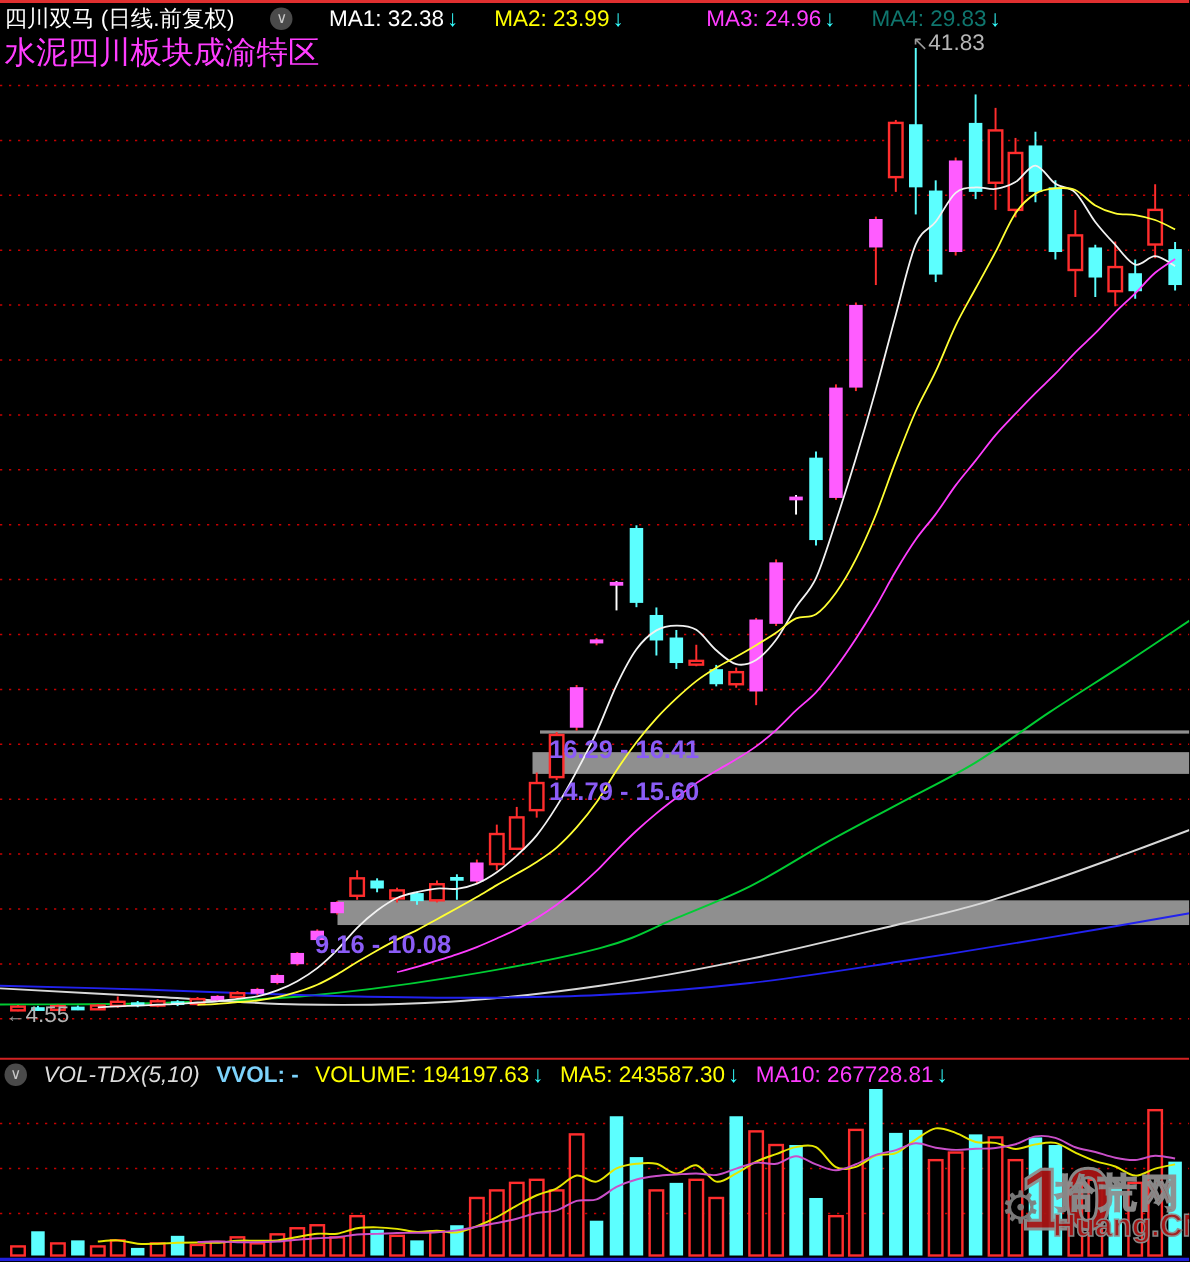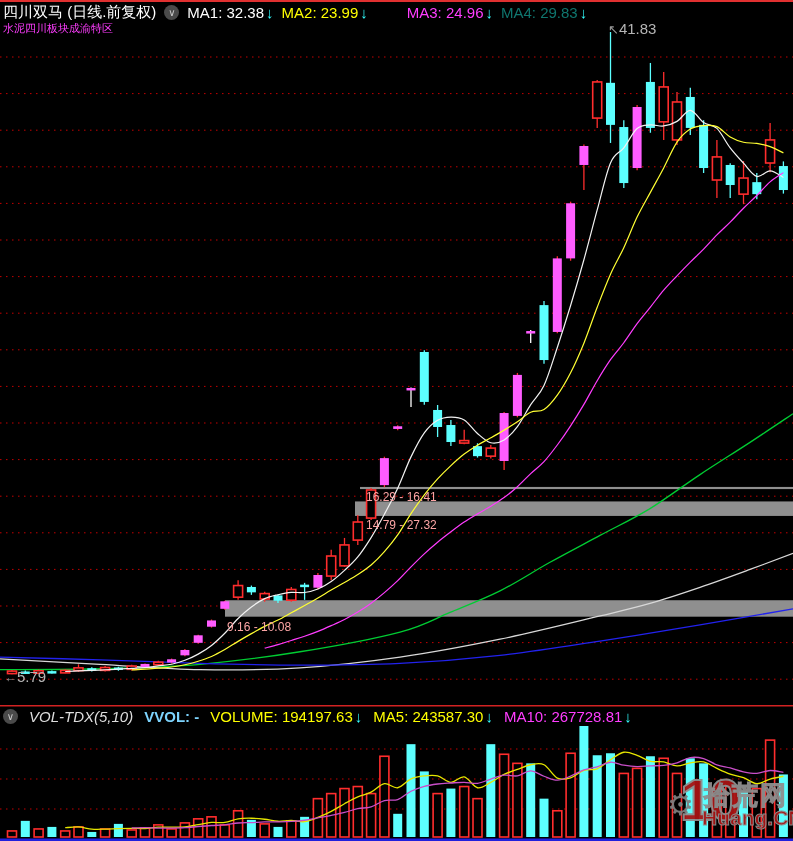--- a/index.html
+++ b/index.html
@@ -3,35 +3,35 @@
 <meta charset="utf-8">
 <style>
   html,body{margin:0;padding:0;background:#000;}
   #app{position:relative;width:793px;height:841px;background:#000;overflow:hidden;
        font-family:"Liberation Sans",sans-serif;}
   .topline{position:absolute;left:0;top:0;width:793px;height:2px;background:#e03030;z-index:3;}
   svg{position:absolute;left:0;display:block;}
   #main-svg{top:0;z-index:1;}
   #vol-svg{top:705px;z-index:1;}
   .hdr{position:absolute;left:3px;top:3px;z-index:5;display:flex;align-items:center;
-       gap:8px;font-size:15px;white-space:nowrap;}
+       gap:24px;font-size:15px;white-space:nowrap;}
   .hdr .title{color:#fff;}
   .hdr .ind{color:#ddd;}
   .chev{display:inline-flex;align-items:center;justify-content:center;width:15px;height:15px;
         border-radius:50%;background:#4a4a4a;color:#c9c9c9;font-size:10px;line-height:15px;cursor:pointer;}
   .ma-item,.vol-item{display:inline-flex;align-items:center;gap:2px;}
-  .subtitle{position:absolute;left:3px;top:21px;z-index:5;color:#ff3dff;font-size:11px;}
+  .subtitle{position:absolute;left:3px;top:21px;z-index:5;color:#ff3dff;font-size:21px;}
   .vhdr{position:absolute;left:3px;top:708px;z-index:5;display:flex;align-items:center;gap:11px;
         font-size:15px;white-space:nowrap;}
   .vhdr .vt{color:#ddd;font-style:italic;}
   .vhdr .vv{color:#7dd3fc;font-weight:bold;}
-  .band-label{position:absolute;z-index:4;color:#fca5a5;font-size:12px;white-space:nowrap;}
+  .band-label{position:absolute;z-index:4;color:#8b5cf6;font-size:17px;white-space:nowrap;font-weight:bold;}
   .bl1{left:366px;top:490px;}
   .bl2{left:366px;top:518px;}
-  .bl3{left:227px;top:620px;}
+  .bl3{left:210px;top:620px;}
   .ann{position:absolute;z-index:4;color:#b5b5b5;font-size:15px;white-space:nowrap;}
   .ann .arr{font-size:13px;color:#9a9a9a;}
   .ann-high{left:608px;top:20px;}
   .ann-low{left:4px;top:668px;}
   .watermark{position:absolute;right:1px;bottom:7px;width:152px;height:56px;z-index:6;opacity:.95;}
   .wm-10{position:absolute;left:0;top:-12px;font-size:58px;font-weight:bold;color:#a81414;
          -webkit-text-stroke:2px #8f8f8f;letter-spacing:-3px;margin-left:40px;}
   .wm-gear{position:absolute;left:27px;top:9px;font-size:30px;color:#7e7e7e;}
   .wm-cn{position:absolute;left:64px;top:0px;font-size:26px;font-weight:bold;color:#a81414;
          -webkit-text-stroke:1px #8f8f8f;letter-spacing:2px;}
@@ -277,25 +277,25 @@
       </span>
     <span class="ma-item">
         <span class="ma-text" style="color: #0f766e;">MA4: 29.83</span>
         <span class="ma-arrow" style="color: rgb(51, 255, 255);">↓</span>
       </span>
 
   </div>
   <div class="subtitle">水泥四川板块成渝特区</div>
 
   <div class="band-label bl1">16.29 - 16.41</div>
-  <div class="band-label bl2">14.79 - 27.32</div>
+  <div class="band-label bl2">14.79 - 15.60</div>
   <div class="band-label bl3">9.16 - 10.08</div>
 
   <div class="ann ann-high"><span class="arr">↖</span><span>41.83</span></div>
-  <div class="ann ann-low"><span class="arr">←</span><span>5.79</span></div>
+  <div class="ann ann-low"><span class="arr">←</span><span>4.55</span></div>
 
   <div class="vhdr">
     <span class="chev">∨</span>
     <span class="vt">VOL-TDX(5,10)</span>
     <span class="vv">VVOL: -</span>
     <span class="vol-item">
         <span class="ma-text" style="color: rgb(255, 255, 0);">VOLUME: 194197.63</span>
         <span class="ma-arrow" style="color: rgb(51, 255, 255);">↓</span>
       </span>
     <span class="vol-item">

